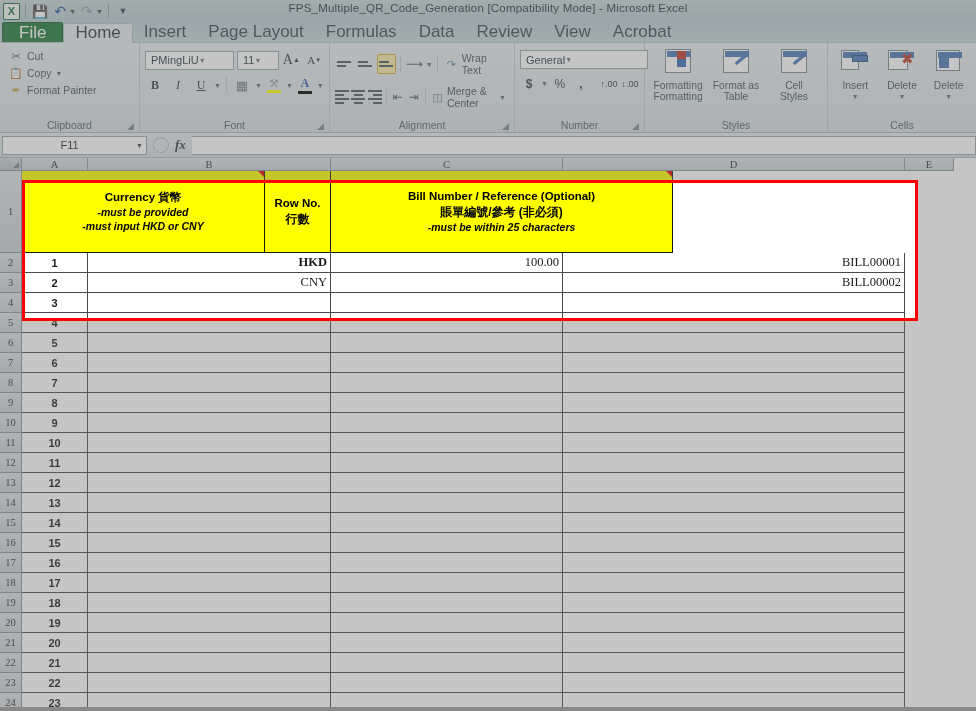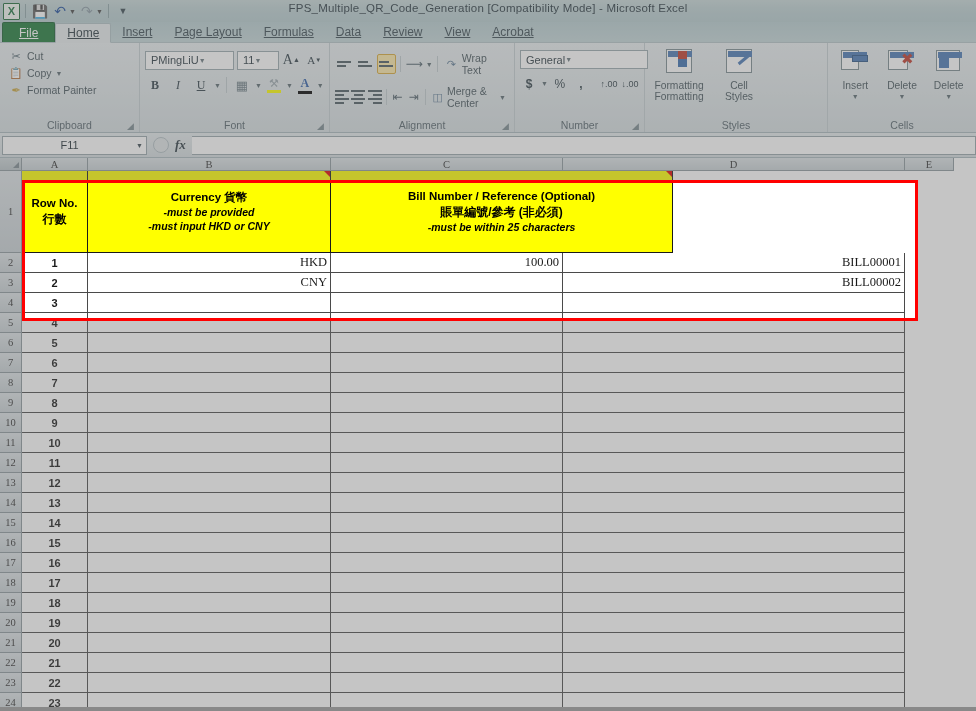--- a/index.html
+++ b/index.html
@@ -45,24 +45,23 @@
   
   .tabbar {
     height: 21px;
     background: linear-gradient(to bottom,#b9ced1 0%, #c4d6d8 100%);
     display: flex; align-items: flex-end;
     padding-left: 2px;
     border-bottom: 1px solid #b5c4c7;
   }
   .tab {
     height: 20px; padding: 0 11px;
-    font-size: 12px; color: #3a4a52;
+    font-size: 17px; color: #3a4a52;
     display: flex; align-items: center;
     border-radius: 2px 2px 0 0;
-    text-decoration: underline;
   }
   .tab.file {
     background: #1f7a3a;
     color: #fff;
     border: 1px solid #186030;
     border-bottom: none;
     padding: 0 16px;
     font-weight: normal;
   }
   .tab.active {
@@ -454,20 +453,28 @@
     <div class="rgroup" style="width:183px;">
       <div class="rbody" style="gap:2px;">
         <div class="bigbtn">
           <span class="bigico">
             <span class="grid-ico" style="position:absolute;left:2px;top:1px;"></span>
             <span style="position:absolute;left:14px;top:3px;width:9px;height:8px;background:#c0392b;"></span>
             <span style="position:absolute;left:14px;top:11px;width:9px;height:8px;background:#3b6fb0;"></span>
           </span>
           <span>Formatting</span>
           <span>Formatting</span>
+        </div>
+        <div class="bigbtn">
+          <span class="bigico">
+            <span class="grid-ico" style="position:absolute;left:2px;top:1px;"></span>
+            <span style="position:absolute;left:13px;top:10px;width:14px;height:3px;background:#4a78b5;transform:rotate(-40deg);"></span>
+          </span>
+          <span>Format as</span>
+          <span>Table</span>
         </div>
         <div class="bigbtn">
           <span class="bigico">
             <span class="grid-ico" style="position:absolute;left:2px;top:1px;"></span>
             <span style="position:absolute;left:13px;top:10px;width:14px;height:3px;background:#4a78b5;transform:rotate(-40deg);"></span>
           </span>
           <span>Cell</span>
           <span>Styles</span>
         </div>
       </div>
@@ -547,41 +554,41 @@
         <div class="rowhdr" style="height: 20px; line-height: 20px;">18</div>
         <div class="rowhdr" style="height: 20px; line-height: 20px;">19</div>
         <div class="rowhdr" style="height: 20px; line-height: 20px;">20</div>
         <div class="rowhdr" style="height: 20px; line-height: 20px;">21</div>
         <div class="rowhdr" style="height: 20px; line-height: 20px;">22</div>
         <div class="rowhdr" style="height: 20px; line-height: 20px;">23</div>
         <div class="rowhdr" style="height: 20px; line-height: 20px;">24</div>
       </div>
     <div class="grid" id="gridbody">
         <div class="grow">
-          <div class="hdrcell" style="width: 66px; height: 82px;">
-            <div class="l1">Row No.</div>
-            <div class="l2">行數</div>
-          </div>
           <div class="hdrcell" style="width: 243px; height: 82px;">
             <div class="l1">Currency 貨幣</div>
             <div class="note">-must be provided</div>
             <div class="note">-must input HKD or CNY</div>
             <span class="cmt-flag"></span>
           </div>
+          <div class="hdrcell" style="width: 66px; height: 82px;">
+            <div class="l1">Row No.</div>
+            <div class="l2">行數</div>
+          </div>
           <div class="hdrcell" style="width: 342px; height: 82px;">
             <div class="l1">Bill Number / Reference (Optional)</div>
             <div class="l2">賬單編號/參考 (非必須)</div>
             <div class="note">-must be within 25 characters</div>
             <span class="cmt-flag"></span>
           </div>
           <div class="cell empty" style="width: 49px; height: 82px; border-right: none; border-bottom: none;"></div>
         </div>
         <div class="grow">
           <div class="cell c" style="width: 66px; height: 20px;">1</div>
-          <div class="cell r" style="width: 243px; height: 20px;">HKD</div>
+          <div class="cell r" style="width: 243px; height: 20px; font-weight: bold;">HKD</div>
           <div class="cell r" style="width: 232px; height: 20px;">100.00</div>
           <div class="cell r" style="width: 342px; height: 20px;">BILL00001</div>
           <div class="cell " style="width: 49px; height: 20px; border-right: none; border-bottom: none;"></div>
         </div>
         <div class="grow">
           <div class="cell c" style="width: 66px; height: 20px;">2</div>
           <div class="cell r" style="width: 243px; height: 20px;">CNY</div>
           <div class="cell r" style="width: 232px; height: 20px;"></div>
           <div class="cell r" style="width: 342px; height: 20px;">BILL00002</div>
           <div class="cell " style="width: 49px; height: 20px; border-right: none; border-bottom: none;"></div>

